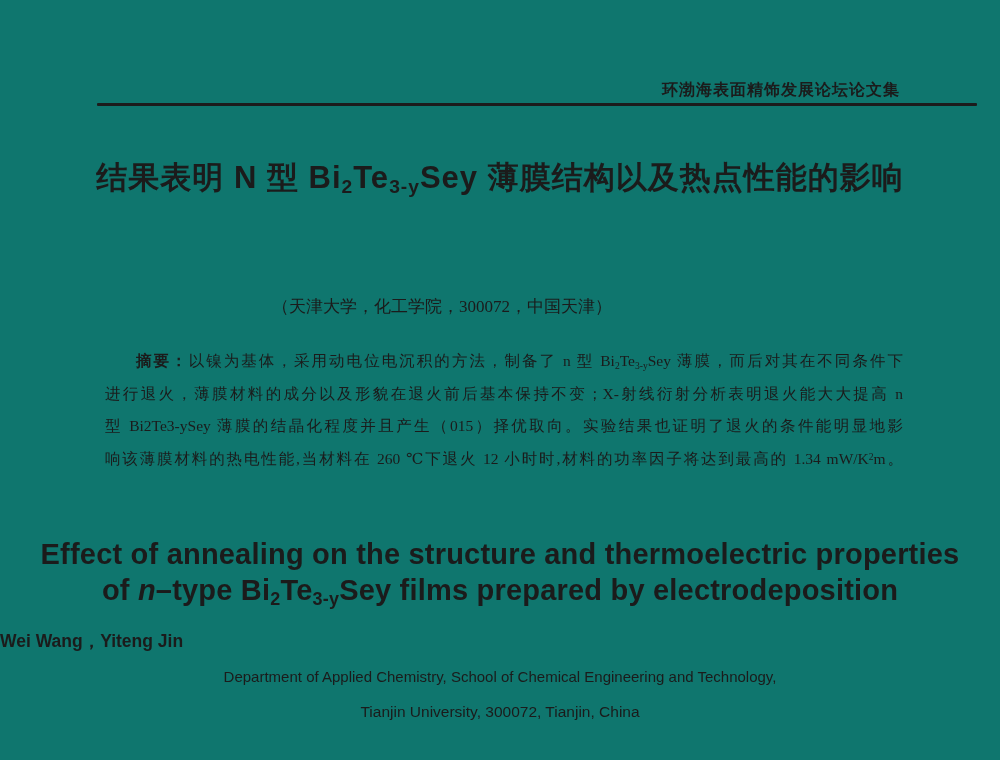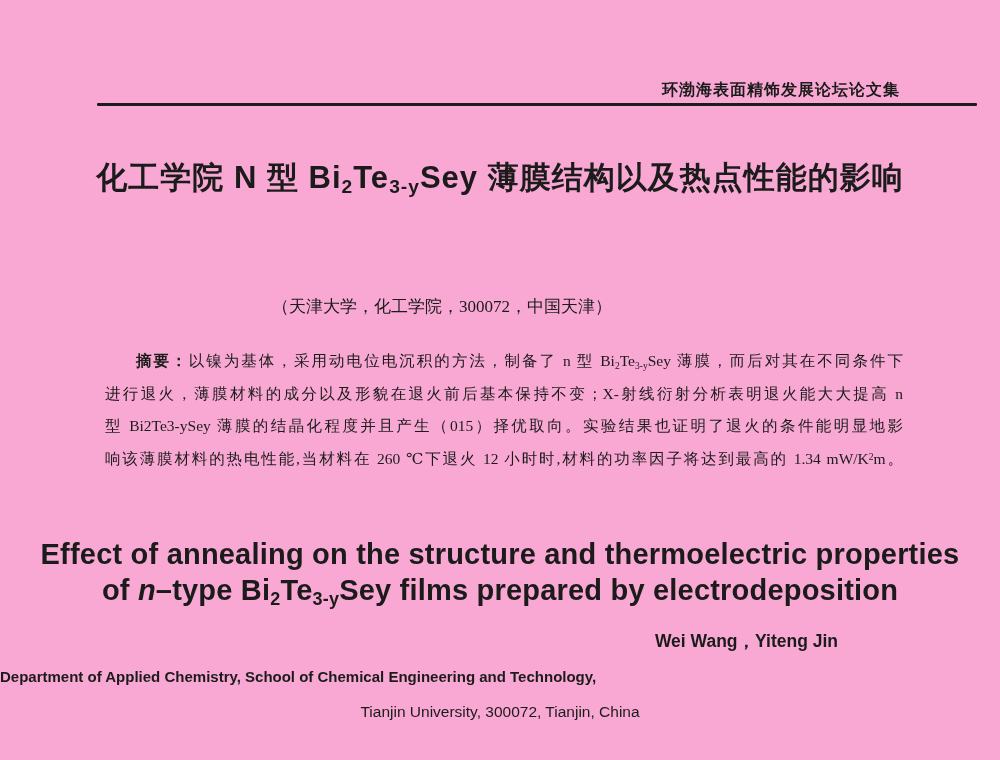--- a/index.html
+++ b/index.html
@@ -4,21 +4,21 @@
 <style>
   html,body{margin:0;padding:0;}
   body{
     width:1000px;height:760px;
     background:#ffffff;
     color:#1b1b1b;
     font-family:"Liberation Serif","DejaVu Serif",serif;
     position:relative;
     overflow:hidden;
   }
-  .page{position:absolute;inset:0;background:#f9a8d4;}
+  .page{position:absolute;inset:0;background:#0f766e;}
 
   
   .collection{
     position:absolute;top:80px;right:100px;
     font-size:16px;font-weight:bold;line-height:20px;
     letter-spacing:1px;
     font-family:"Liberation Serif","DejaVu Serif",serif;
   }
   .rule{
     position:absolute;top:103px;left:97px;width:880px;height:3px;
@@ -56,29 +56,27 @@
 
   
   .title-en{
     position:absolute;top:536px;left:0;width:1000px;
     text-align:center;font-size:29px;font-weight:bold;line-height:36px;
     font-family:"Liberation Sans","DejaVu Sans",sans-serif;
     letter-spacing:0.2px;
   }
   .authors-en{
     position:absolute;top:629px;left:0;width:792px;
-    text-align:right;font-size:17.5px;font-weight:bold;line-height:24px;
+    text-align:left;font-size:17.5px;font-weight:bold;line-height:24px;
     font-family:"Liberation Sans","DejaVu Sans",sans-serif;
-    margin-left:46px;
   }
   .dept-en{
     position:absolute;top:666px;left:0;width:1000px;
-    font-size:15px;line-height:22px;
+    text-align:center;font-size:15px;line-height:22px;
     font-family:"Liberation Sans","DejaVu Sans",sans-serif;
-    font-weight:bold;
   }
   .univ-en{
     position:absolute;top:701px;left:0;width:1000px;
     text-align:center;font-size:15.5px;line-height:22px;
     font-family:"Liberation Sans","DejaVu Sans",sans-serif;
   }
 
   
   sub{font-size:62%;line-height:0;vertical-align:-0.28em;}
   sup{font-size:62%;line-height:0;vertical-align:0.45em;}
@@ -87,21 +85,21 @@
 </style>
 </head>
 <body>
 
 <div class="page">
 
   <div class="collection">环渤海表面精饰发展论坛论文集</div>
 
   <div class="rule"></div>
 
-  <div class="title-zh"><span>化工学院 N 型 Bi</span><sub>2</sub><span>Te</span><sub>3-y</sub><span>Sey 薄膜结构以及热点性能的影响</span></div>
+  <div class="title-zh"><span>结果表明 N 型 Bi</span><sub>2</sub><span>Te</span><sub>3-y</sub><span>Sey 薄膜结构以及热点性能的影响</span></div>
 
 
   <div class="affil-zh">（天津大学，化工学院，300072，中国天津）</div>
 
   <div class="abstract">
     <div class="abs-line indent"><span class="rb">摘要：</span><span>以镍为基体，采用动电位电沉积的方法，制备了 n 型 Bi</span><sub>2</sub><span>Te</span><sub>3-y</sub><span>Sey 薄膜，而后对其在不同条件下</span></div>
     <div class="abs-line"><span>进行退火，薄膜材料的成分以及形貌在退火前后基本保持不变；X-射线衍射分析表明退火能大大提高 n</span></div>
     <div class="abs-line"><span>型 Bi2Te3-ySey 薄膜的结晶化程度并且产生（015）择优取向。实验结果也证明了退火的条件能明显地影</span></div>
     <div class="abs-line"><span>响该薄膜材料的热电性能,当材料在 260 ℃下退火 12 小时时,材料的功率因子将达到最高的 1.34 mW/K</span><sup>2</sup><span>m。</span></div>
   </div>

